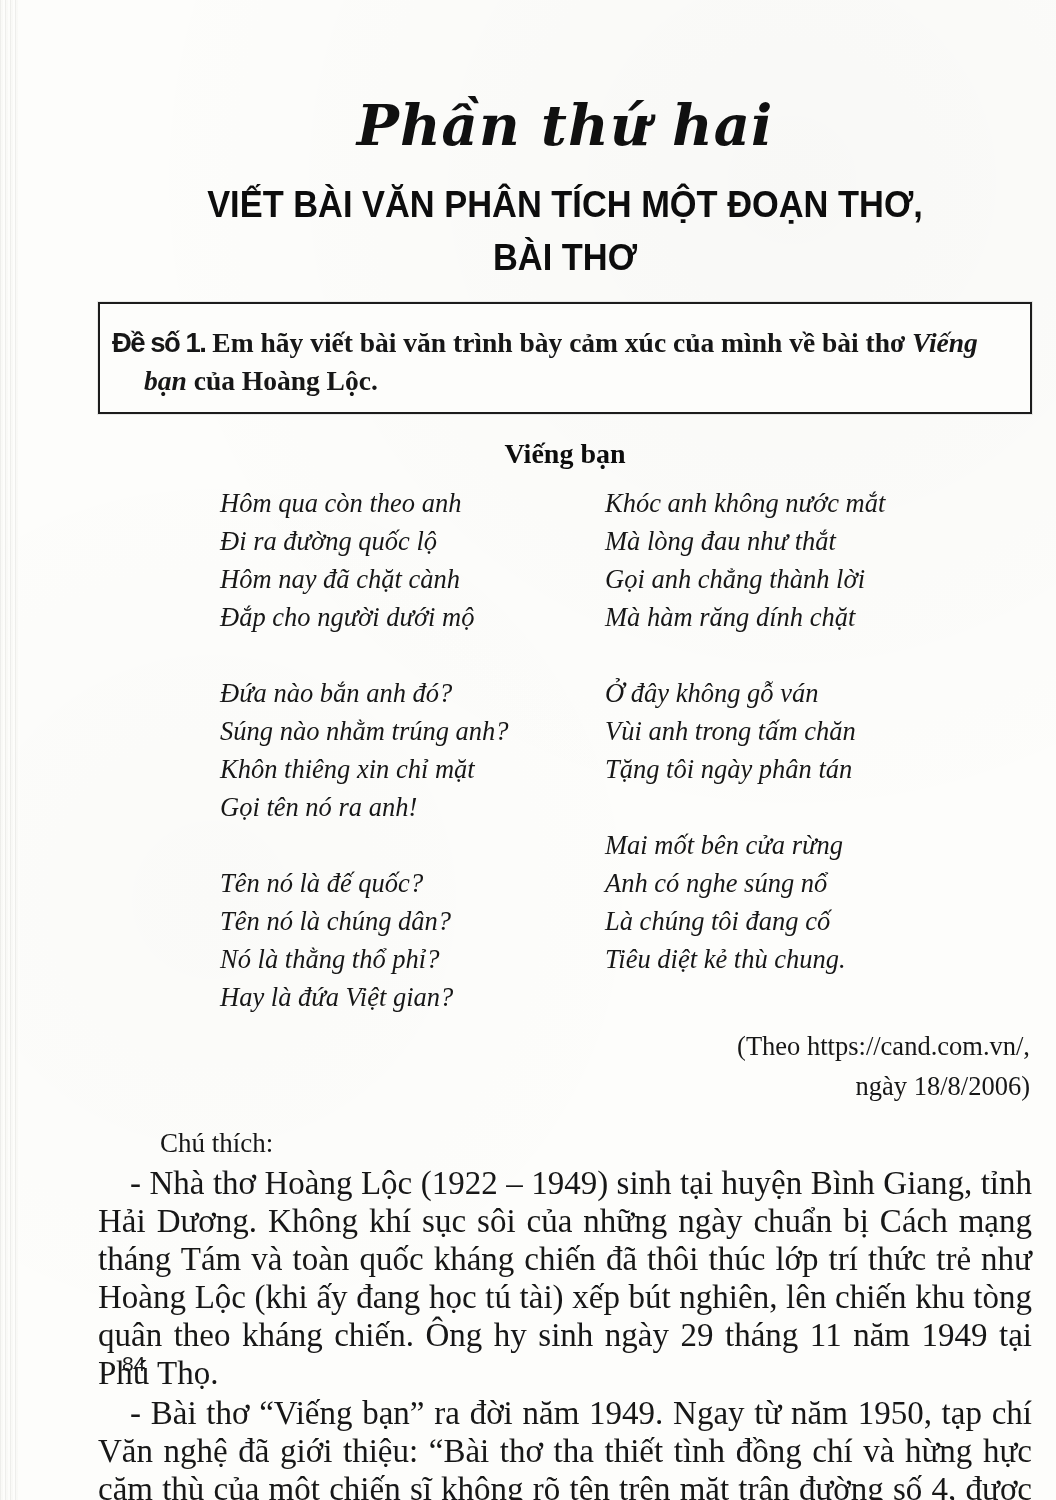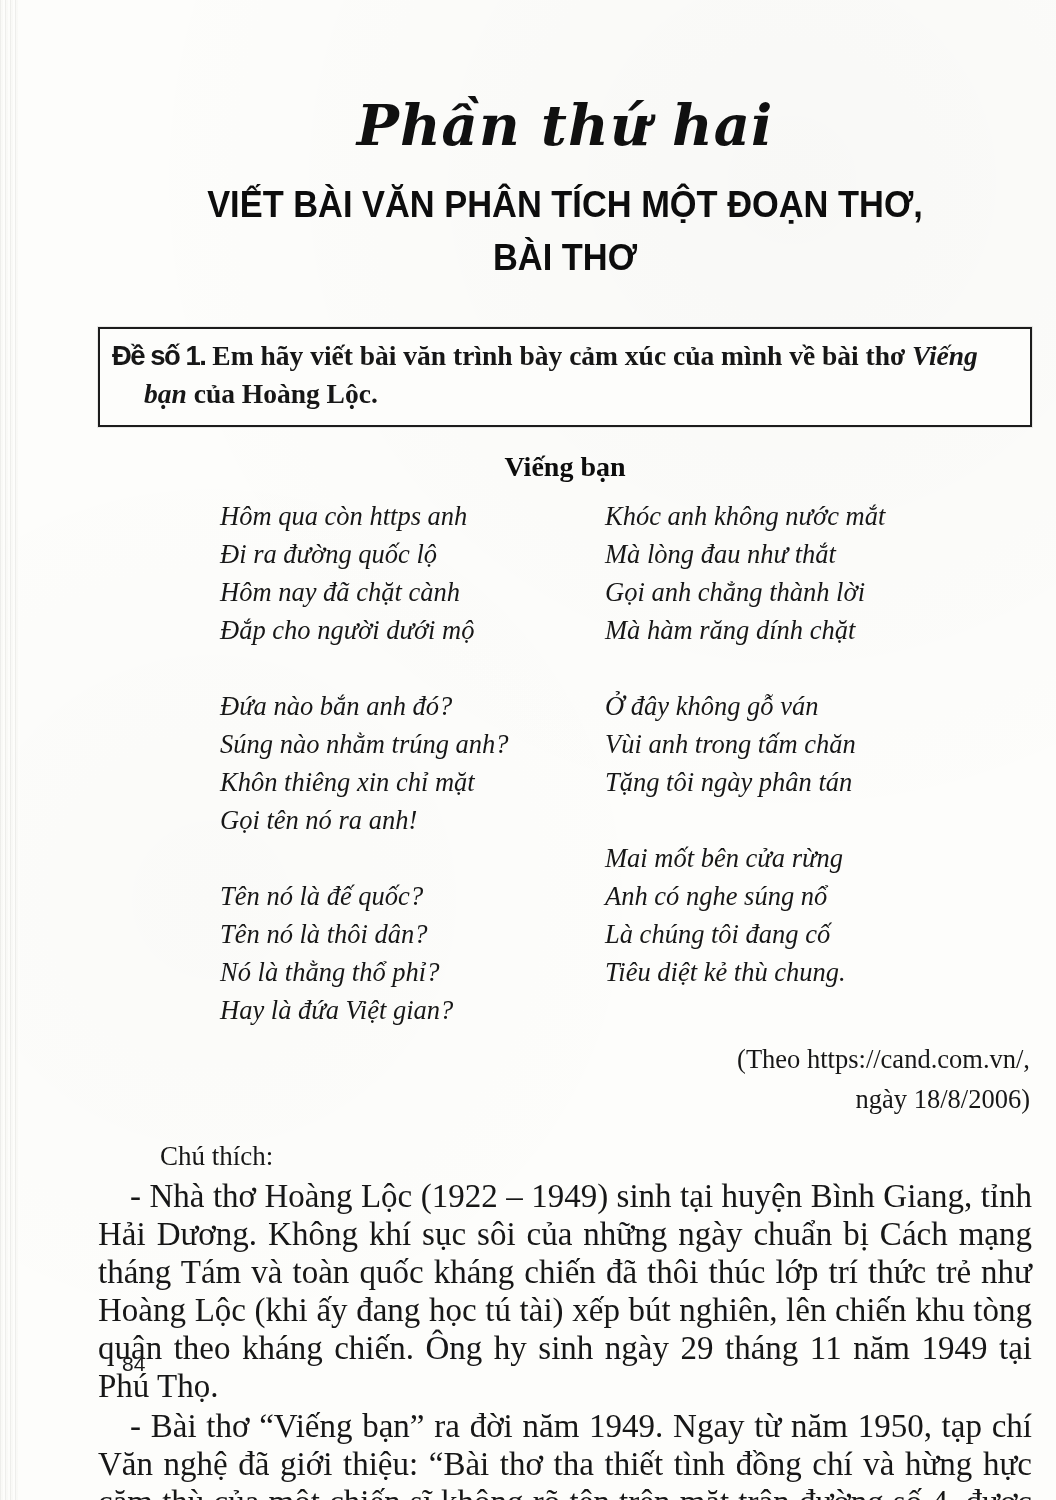--- a/index.html
+++ b/index.html
@@ -44,24 +44,24 @@
     font-family:"Liberation Sans",sans-serif;
     font-weight:700;
     font-size:37px;
     line-height:53px;
     letter-spacing:0px;
     transform:scaleX(0.93);
     transform-origin:50% 50%;
     color:#0d0d0d;
   }
   .prompt-box{
-    margin-top:43px;
+    margin-top:18px;
     border:2px solid #1c1c1c;
     background:#fdfdfb;
-    padding:8px 12px 12px 12px;
+    padding:20px 12px 12px 12px;
     box-shadow:0 0 0 1px rgba(0,0,0,0.08);
   }
   .prompt-text{
     font-weight:700;
     font-size:27.5px;
     line-height:38px;
     padding-left:32px;
     text-indent:-32px;
     margin:0;
   }
@@ -138,34 +138,34 @@
 
     <div class="prompt-box">
       <p class="prompt-text"><span class="run-condensed">Đề số 1.</span><span> Em hãy viết bài văn trình bày cảm xúc của mình về bài thơ </span><span style="font-style: italic;">Viếng bạn</span><span> của Hoàng Lộc.</span></p>
     </div>
 
     <div class="poem-title">Viếng bạn</div>
 
     <div class="poem-columns">
       <div class="poem-col-left">
         <div class="poem-stanza">
-            <div class="poem-line">Hôm qua còn https anh</div>
+            <div class="poem-line">Hôm qua còn theo anh</div>
             <div class="poem-line">Đi ra đường quốc lộ</div>
             <div class="poem-line">Hôm nay đã chặt cành</div>
             <div class="poem-line">Đắp cho người dưới mộ</div>
           </div>
         <div class="poem-stanza">
             <div class="poem-line">Đứa nào bắn anh đó?</div>
             <div class="poem-line">Súng nào nhằm trúng anh?</div>
             <div class="poem-line">Khôn thiêng xin chỉ mặt</div>
             <div class="poem-line">Gọi tên nó ra anh!</div>
           </div>
         <div class="poem-stanza">
             <div class="poem-line">Tên nó là đế quốc?</div>
-            <div class="poem-line">Tên nó là thôi dân?</div>
+            <div class="poem-line">Tên nó là chúng dân?</div>
             <div class="poem-line">Nó là thằng thổ phỉ?</div>
             <div class="poem-line">Hay là đứa Việt gian?</div>
           </div>
       </div>
       <div class="poem-col-right">
         <div class="poem-stanza">
             <div class="poem-line">Khóc anh không nước mắt</div>
             <div class="poem-line">Mà lòng đau như thắt</div>
             <div class="poem-line">Gọi anh chẳng thành lời</div>
             <div class="poem-line">Mà hàm răng dính chặt</div>

